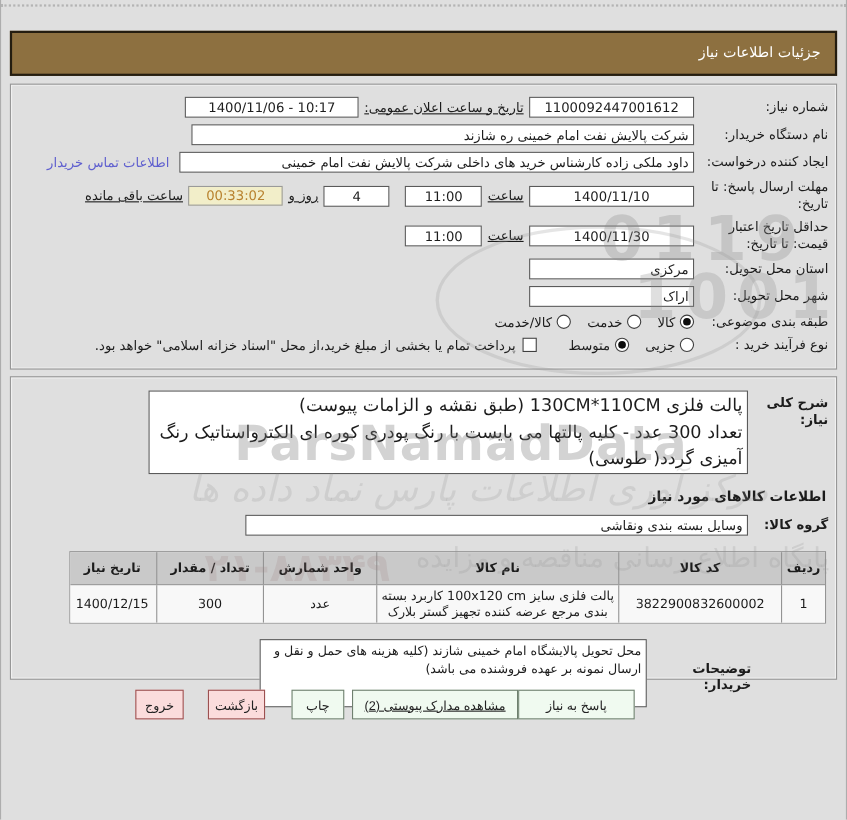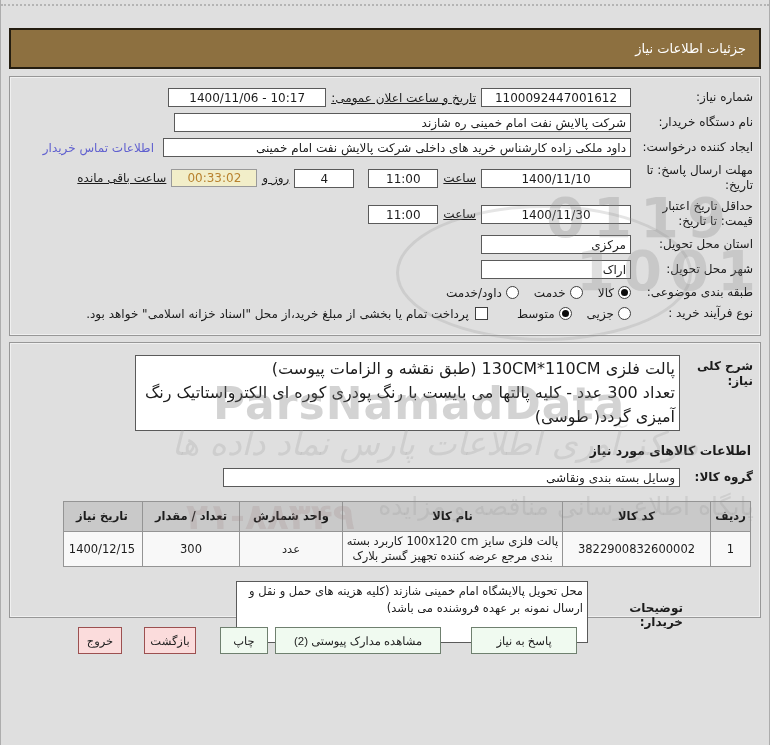--- a/index.html
+++ b/index.html
@@ -68,21 +68,21 @@
     background:#fff;border:1px solid #5a5a5a;width:352px;height:62px;box-sizing:border-box;
     font-size:11.5px;line-height:1.45;padding:1px 4px;overflow:hidden;
   }
   .btn-row{position:absolute;top:627px;right:192px;display:flex;align-items:center;}
   .btn{
     height:27px;border:1px solid #6f806f;background:#f0faf0;color:#222;font-size:11.5px;
     display:flex;align-items:center;justify-content:center;box-sizing:border-box;
     padding:0 6px;white-space:nowrap;cursor:pointer;
   }
   .btn.pink{background:#fbdcdc;border-color:#9c5050;}
-  .b-respond{width:106px;} .b-docs{width:166px;margin-right:30px;} .b-print{width:48px;margin-right:7px;}
+  .b-respond{width:106px;} .b-docs{width:151px;margin-right:0;text-decoration:underline;} .b-print{width:48px;margin-right:7px;}
   .b-back{width:52px;margin-right:24px;} .b-exit{width:44px;margin-right:22px;}
   
   .wm{position:absolute;inset:0;pointer-events:none;z-index:40;}
   .wm-ellipse{position:absolute;left:395px;top:205px;width:290px;height:130px;border:3px solid rgba(150,150,150,0.25);border-radius:50%;}
   .wm-digits1{position:absolute;left:545px;top:185px;font-size:56px;font-weight:bold;color:rgba(140,140,140,0.30);letter-spacing:8px;direction:ltr;}
   .wm-digits2{position:absolute;left:575px;top:238px;font-size:56px;font-weight:bold;color:rgba(140,140,140,0.28);letter-spacing:8px;direction:ltr;}
   .wm-brand{position:absolute;left:212px;top:378px;font-size:44px;font-weight:bold;color:rgba(125,125,125,0.34);direction:ltr;letter-spacing:1px;}
   .wm-line1{position:absolute;right:70px;top:424px;font-size:33px;font-style:italic;color:rgba(145,145,145,0.22);white-space:nowrap;}
   .wm-line2{position:absolute;right:15px;top:492px;font-size:25px;color:rgba(145,145,145,0.22);white-space:nowrap;}
   .wm-phone{position:absolute;left:185px;top:496px;font-size:36px;font-weight:bold;color:rgba(160,130,130,0.22);direction:ltr;white-space:nowrap;}
@@ -144,21 +144,21 @@
     <div class="box w150">اراک</div>
   </div>
 
   <div class="row">
     <div class="lbl">طبقه بندی موضوعی:</div>
     <span class="radio sel"></span>
     <span class="radio-lbl">کالا</span>
     <span class="radio"></span>
     <span class="radio-lbl">خدمت</span>
     <span class="radio"></span>
-    <span class="radio-lbl">داود/خدمت</span>
+    <span class="radio-lbl">کالا/خدمت</span>
   </div>
 
   <div class="row">
     <div class="lbl">نوع فرآیند خرید :</div>
     <span class="radio"></span>
     <span class="radio-lbl">جزیی</span>
     <span class="radio sel"></span>
     <span class="radio-lbl">متوسط</span>
     <span class="chk"></span>
     <span>پرداخت تمام یا بخشی از مبلغ خرید،از محل "اسناد خزانه اسلامی" خواهد بود.</span>

